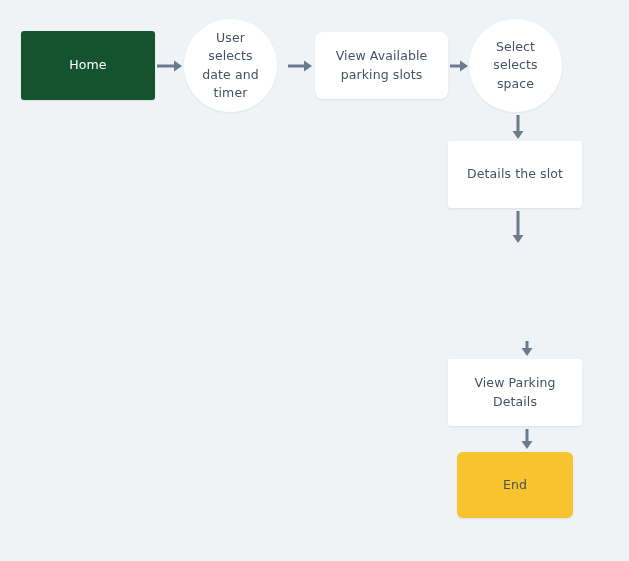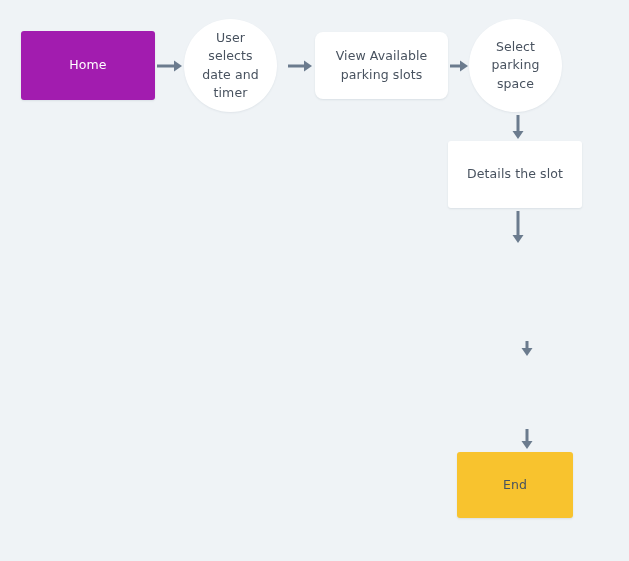--- a/index.html
+++ b/index.html
@@ -34,21 +34,21 @@
     white-space: pre-line;
   }
   .rect {
     border-radius: 3px;
     box-shadow: 0 1px 2px rgba(90,110,130,0.14);
   }
   .circle {
     border-radius: 50%;
     box-shadow: 0 1px 2px rgba(90,110,130,0.10);
   }
-  .fill-teal { background: #a21caf; }
+  .fill-teal { background: #14532d; }
   .fill-white { background: #ffffff; }
   .fill-amber { background: #f8c32e; }
   .txt-white { color: #ffffff; }
   .txt-dark  { color: #48525f; }
   .node-font {
     font-size: 12.5px;
     letter-spacing: 0.1px;
   }
   .arrow {
     position: absolute;
@@ -64,27 +64,30 @@
     </div>
     <div class="node node-font circle fill-white txt-dark" style="left: 184px; top: 19px; width: 93px; height: 93px;">
       <span class="label">User selects
 date and timer</span>
     </div>
     <div class="node node-font rect fill-white txt-dark" style="left: 315px; top: 32px; width: 133px; height: 67px; border-radius: 8px;">
       <span class="label">View Available
 parking slots</span>
     </div>
     <div class="node node-font circle fill-white txt-dark" style="left: 469px; top: 19px; width: 93px; height: 93px;">
-      <span class="label">Select parking
+      <span class="label">Select selects
 space</span>
     </div>
     <div class="node node-font rect fill-white txt-dark" style="left: 448px; top: 141px; width: 134px; height: 67px;">
       <span class="label">Details the slot</span>
     </div>
-    <div class="node node-font rect fill-amber txt-dark" style="left: 457px; top: 452px; width: 116px; height: 66px;">
+    <div class="node node-font rect fill-white txt-dark" style="left: 448px; top: 359px; width: 134px; height: 67px;">
+      <span class="label">View Parking Details</span>
+    </div>
+    <div class="node node-font rect fill-amber txt-dark" style="left: 457px; top: 452px; width: 116px; height: 66px; border-radius: 6px;">
       <span class="label">End</span>
     </div>
     <div class="arrow" style="left: 157px; top: 59px;">
       <svg width="25" height="14" viewBox="0 0 25 14">
         <line x1="0" y1="7" x2="18" y2="7" stroke="#6b7b8e" stroke-width="3"></line>
         <polygon points="17,1.5 25,7 17,12.5" fill="#6b7b8e"></polygon>
       </svg>
     </div>
     <div class="arrow" style="left: 288px; top: 59px;">
       <svg width="24" height="14" viewBox="0 0 24 14">

